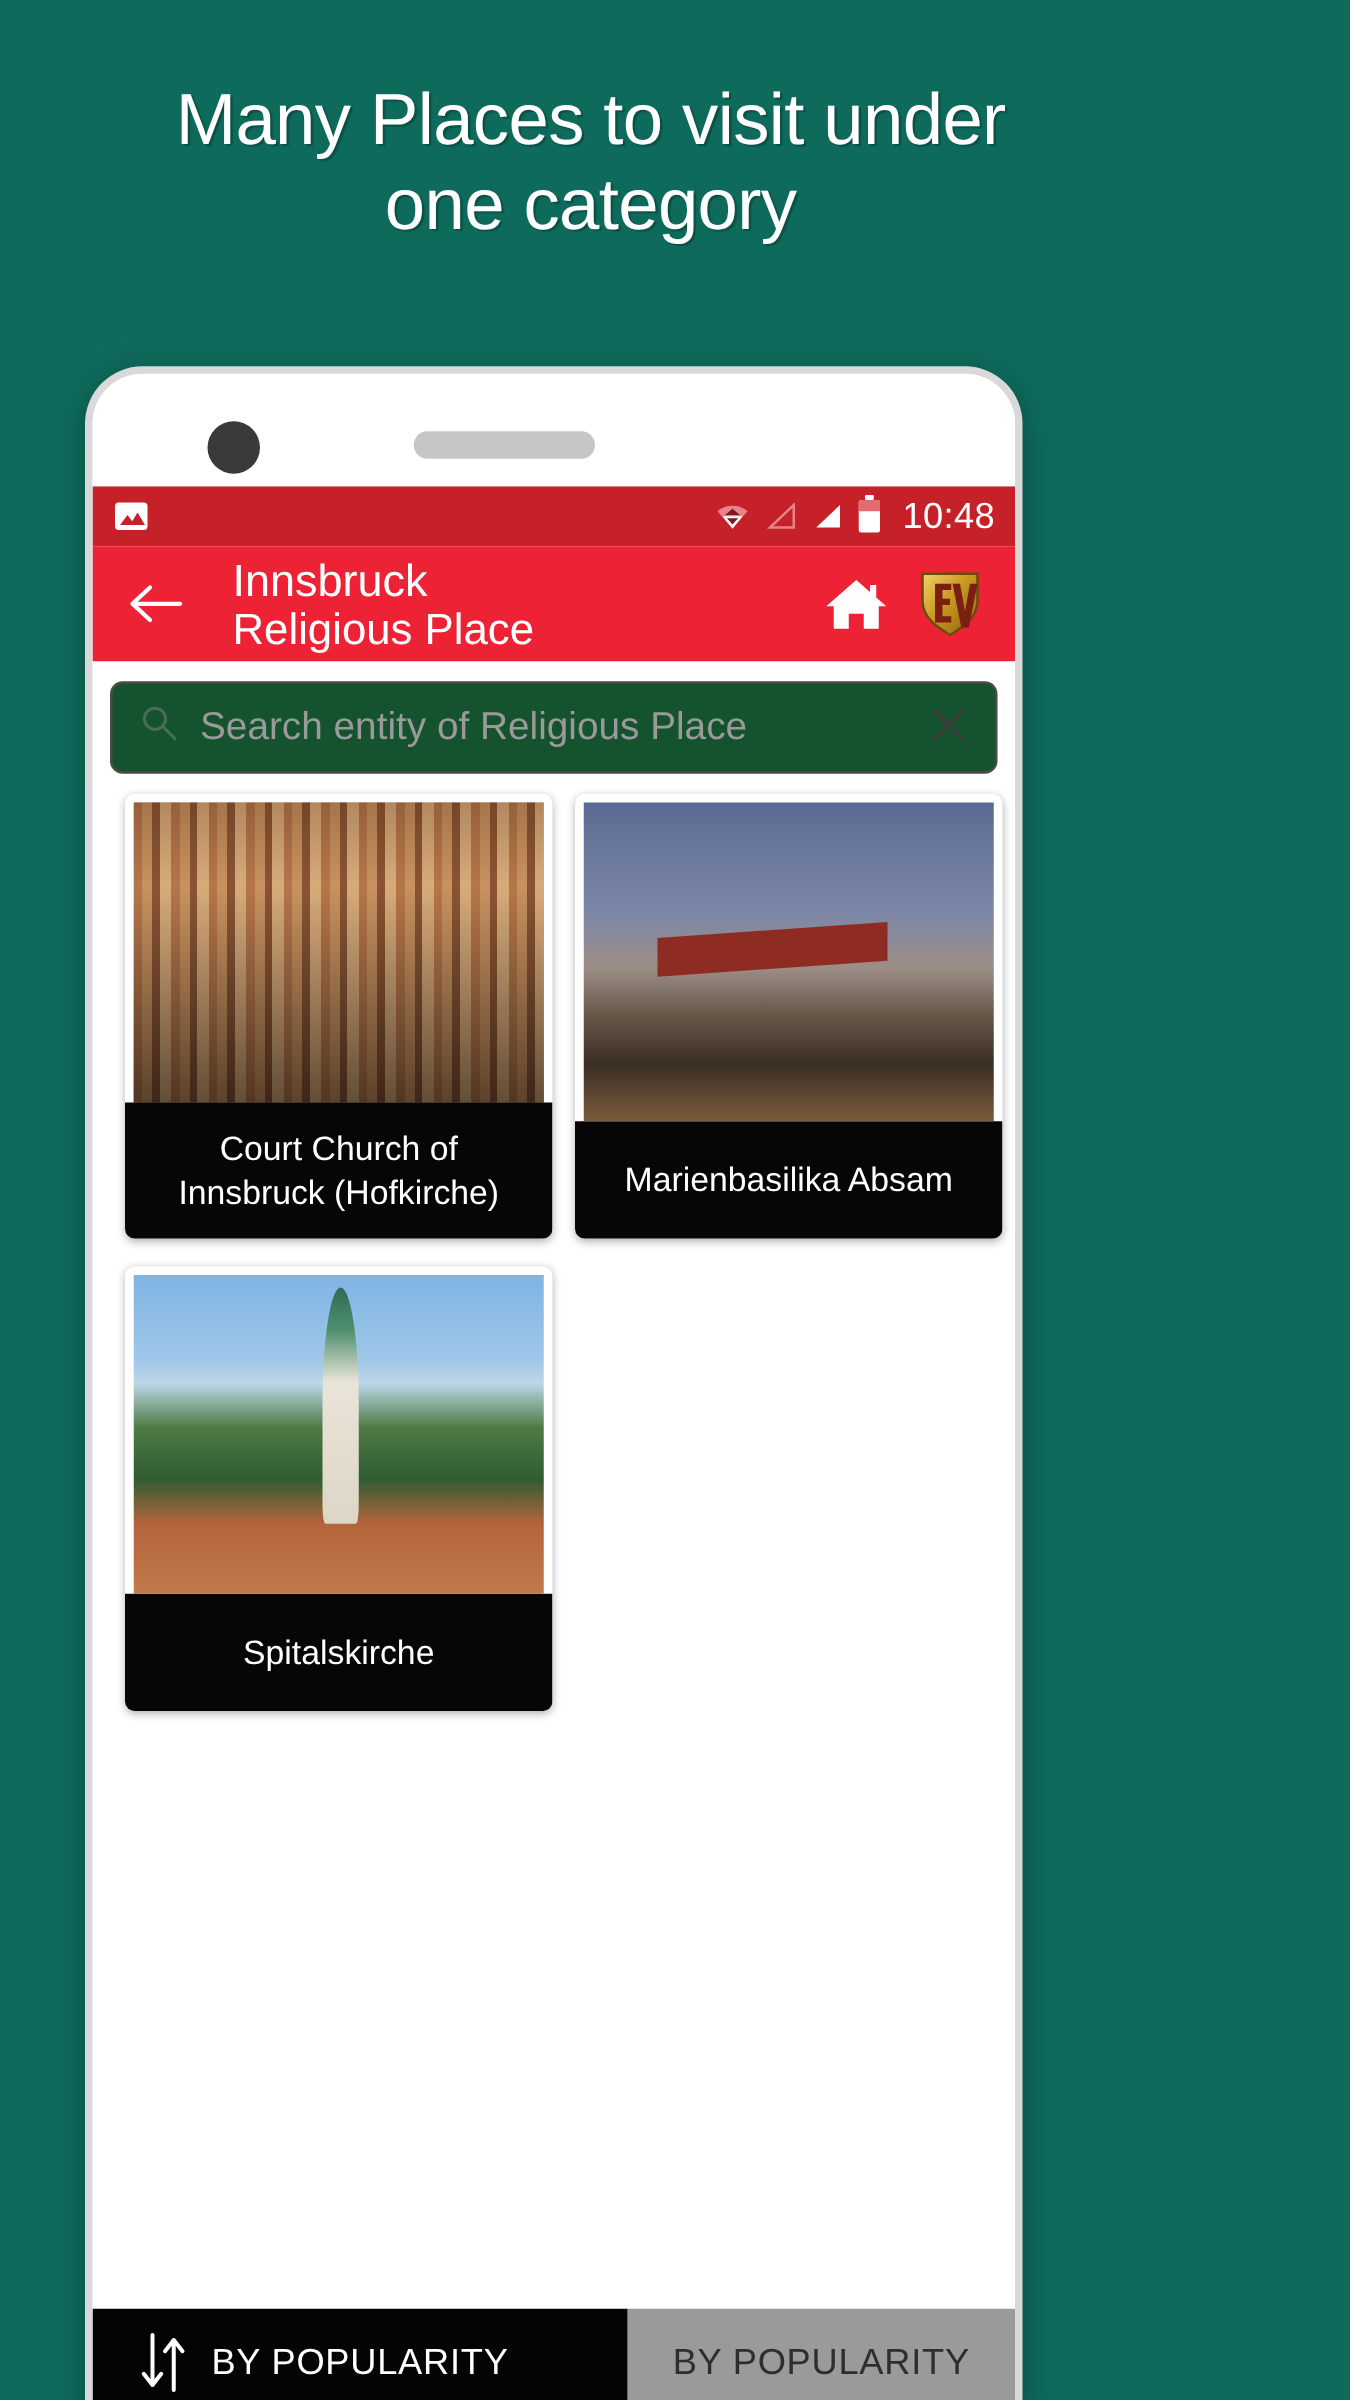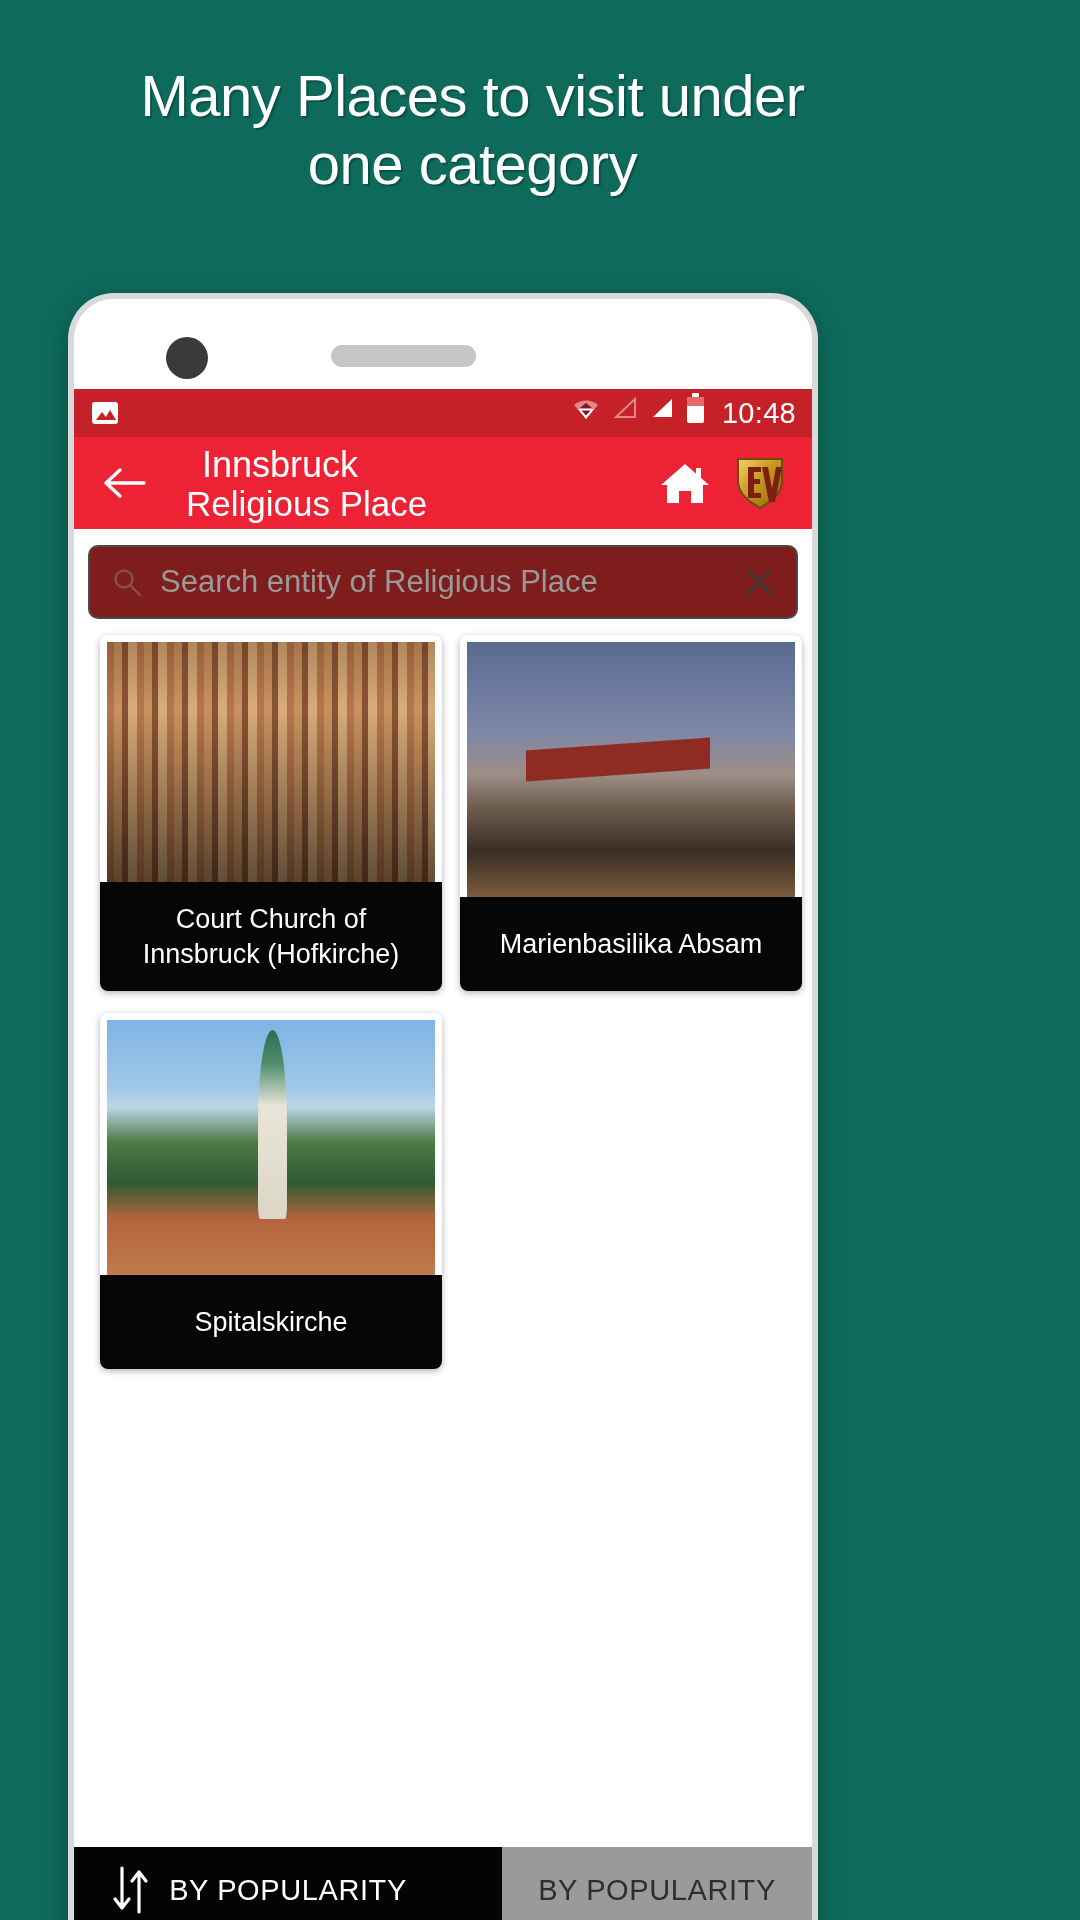--- a/index.html
+++ b/index.html
@@ -59,21 +59,21 @@
   }
 
   
   .statusbar {
     height:48px; background:#c62128;
     display:flex; align-items:center;
     padding:0 16px 0 18px;
     color:#fff;
   }
   .sb-left { display:flex; align-items:center; gap:8px; flex:1; }
-  .sb-right { display:flex; gap:13px; }
+  .sb-right { display:flex; align-items:center; gap:13px; }
   .ic-photo {
     width:26px; height:22px; background:#fff; border-radius:3px;
     position:relative; overflow:hidden;
   }
   .ic-photo:after{
     content:""; position:absolute; left:4px; bottom:4px;
     width:0;height:0;border-left:6px solid transparent;border-right:6px solid transparent;
     border-bottom:8px solid #c62128;
   }
   .ic-photo:before{
@@ -91,32 +91,32 @@
 
   
   .appbar {
     height:92px; background:#ed2235;
     display:flex; align-items:center;
     padding:0 18px 0 22px;
     position:relative;
   }
   .back-arrow { width:56px; height:56px; display:flex;align-items:center;justify-content:center; }
   .titles { flex:1; display:flex; flex-direction:column; align-items:flex-start; padding-left:34px; }
-  .app-title { color:#fff; font-size:36px; line-height:42px; font-weight:400;margin-left:16px; }
+  .app-title { color:#fff; font-size:36px; line-height:42px; font-weight:400; }
   .app-sub { color:#fff; font-size:35px; line-height:36px; font-weight:400; }
   .appbar-actions { display:flex; align-items:center; gap:22px; padding-right:8px;}
   .home-btn { width:54px;height:54px;display:flex;align-items:center;justify-content:center;}
   .ev-logo { width:52px;height:56px;display:flex;align-items:center;justify-content:center;}
 
   
   .search-wrap { padding:16px 14px 12px 14px; background:#fff; }
   .search-box {
     height:74px; border:2px solid #4a4a4a; border-radius:10px;
-    display:flex; align-items:center; padding:0 20px 0 22px;
-    background:#7f1d1d;
+    display:flex; align-items:flex-start; padding:16px 20px 0 22px;
+    background:#14532d;
   }
   .search-icon { width:30px;height:30px;flex:0 0 auto;opacity:.45; }
   .search-input {
     flex:1; border:none; outline:none;
     font-family:"Liberation Sans", sans-serif;
     font-size:31px; color:#9a9a9a; padding-left:18px; background:transparent;
   }
   .search-input::placeholder{ color:#9a9a9a; }
   .clear-icon { width:34px;height:34px;flex:0 0 auto; }
 

